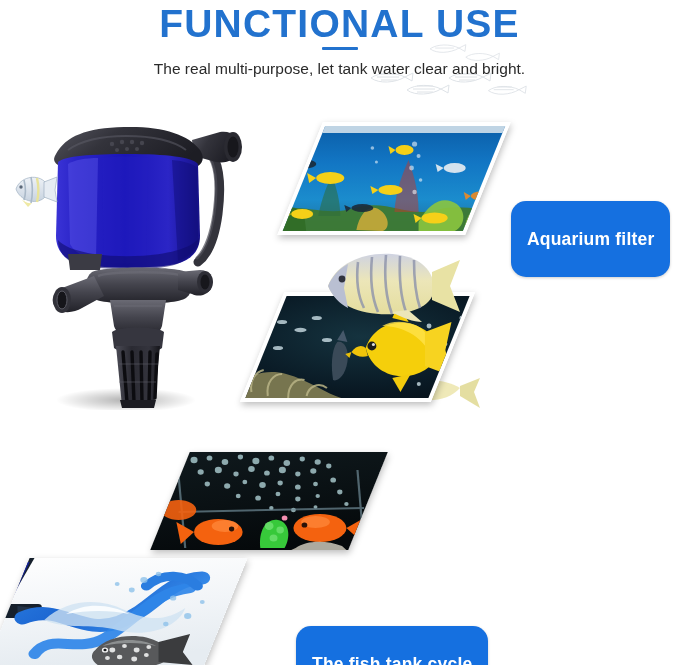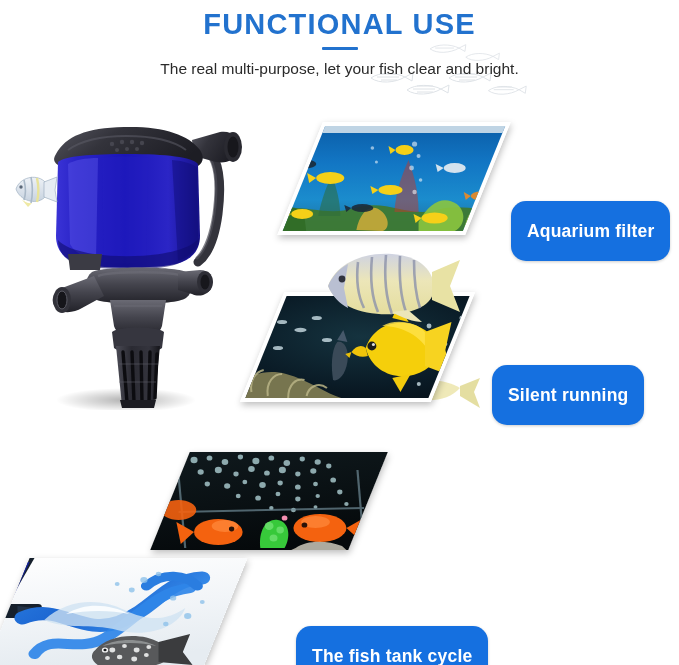--- a/index.html
+++ b/index.html
@@ -24,21 +24,21 @@
     overflow: hidden;
   }
 
   
   .page-title {
     position: absolute;
     left: 0; top: 2px;
     width: 679px;
     text-align: center;
     font-family: "Liberation Sans", sans-serif;
-    font-size: 29px;
+    font-size: 39px;
     font-weight: bold;
     letter-spacing: 1.2px;
     color: #2272ce;
     line-height: 44px;
     white-space: nowrap;
   }
   .title-divider {
     position: absolute;
     left: 50%;
     top: 47px;
@@ -145,21 +145,21 @@
   #butterflyfish { left: 322px; top: 246px; width: 140px; height: 78px; }
   #tail-fish     { left: 404px; top: 368px; width: 78px;  height: 48px;  z-index: 4;}
 
   
   .badge {
     position: absolute;
     display: flex;
     align-items: center;
     justify-content: center;
     height: 46px;
-    padding: 7px 16px;
+    padding: 15px 16px;
     border-radius: 15px;
     background: #1570e0;
     color: #ffffff;
     font-family: "Liberation Sans", sans-serif;
     font-size: 17.5px;
     font-weight: bold;
     letter-spacing: .2px;
     white-space: nowrap;
     box-shadow: 0 1px 3px rgba(0,0,0,.2);
     z-index: 9;
@@ -207,21 +207,21 @@
           <path d="M40 33 L48 29 L47 37 Z"></path>
         </g>
       </g>
     </svg>
   </div>
 
   <div class="page-title">FUNCTIONAL USE</div>
 
   <div class="title-divider"></div>
 
-  <div class="page-subtitle">The real multi-purpose, let your fish clear and bright.</div>
+  <div class="page-subtitle">The real multi-purpose, let tank water clear and bright.</div>
 
   <div class="little-fish">
     <svg viewBox="0 0 52 42" width="52" height="42" aria-hidden="true">
       <defs>
         <linearGradient id="fishg" x1="0" y1="0" x2="0" y2="1">
           <stop offset="0" stop-color="#eef2f7"></stop>
           <stop offset="1" stop-color="#c8d3e0"></stop>
         </linearGradient>
       </defs>
       <path d="M8 21 C12 9, 28 6, 36 13 C41 17, 41 25, 36 30 C28 37, 12 33, 8 21 Z" fill="url(#fishg)" stroke="#9fb0c2" stroke-width=".7"></path>
@@ -488,21 +488,20 @@
           <path d="M160 22 L166 8 L176 26 Z" fill="#f3cb0c"></path>
           <path d="M160 82 L168 96 L178 78 Z" fill="#f3cb0c"></path>
           <circle cx="140" cy="50" r="4.4" fill="#1c1c1c"></circle>
           <circle cx="141.5" cy="48.5" r="1.5" fill="#ffffff" opacity=".85"></circle>
           <path d="M120 56 l-6 2 l4 4 z" fill="#e8bd08"></path>
         </g>
       </svg>
     </div>
   </div>
 
-  <div class="badge" id="badge-silent">Silent running</div>
 
   <div class="panel" id="panel-aerobic">
     <div class="pic">
       <svg viewBox="0 0 260 98" width="100%" height="100%" preserveAspectRatio="none" aria-hidden="true">
         <defs>
           <linearGradient id="darktank" x1="0" y1="0" x2="0.4" y2="1">
             <stop offset="0" stop-color="#101a1e"></stop>
             <stop offset="0.55" stop-color="#0a1114"></stop>
             <stop offset="1" stop-color="#05090b"></stop>
           </linearGradient>

